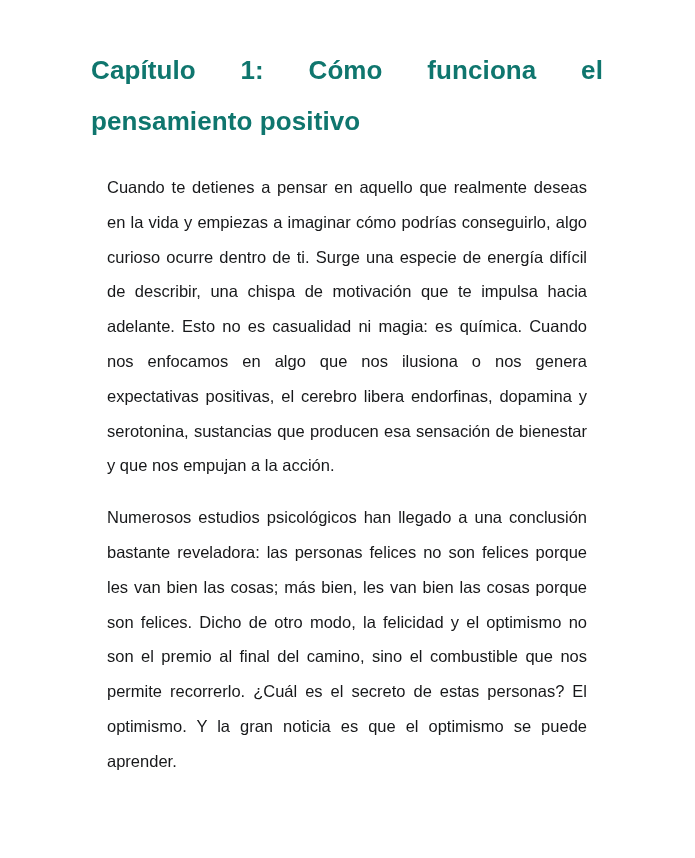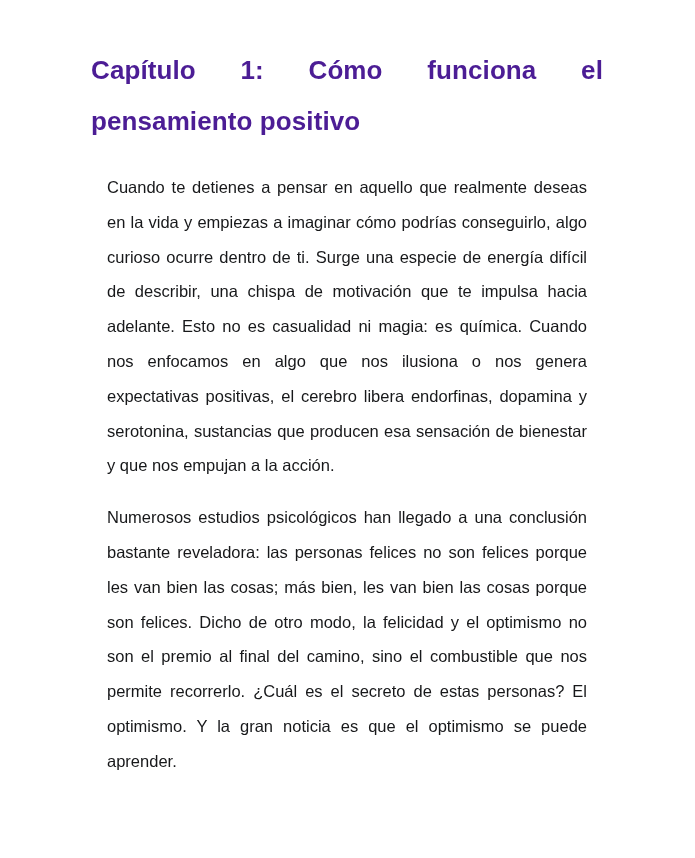--- a/index.html
+++ b/index.html
@@ -30,21 +30,21 @@
     width: 512px;
   }
 
   .chapter-heading {
     margin: 0;
     padding: 0;
     font-family: "Liberation Sans", sans-serif;
     font-size: 26px;
     font-weight: bold;
     line-height: 51px;
-    color: #4c1d95;
+    color: #0f766e;
     text-align: justify;
     text-align-last: left;
     letter-spacing: 0.1px;
     padding-top: 45px;
   }
 
   .chapter-heading .hl-1 {
     display: block;
     text-align: justify;
     text-align-last: justify;

